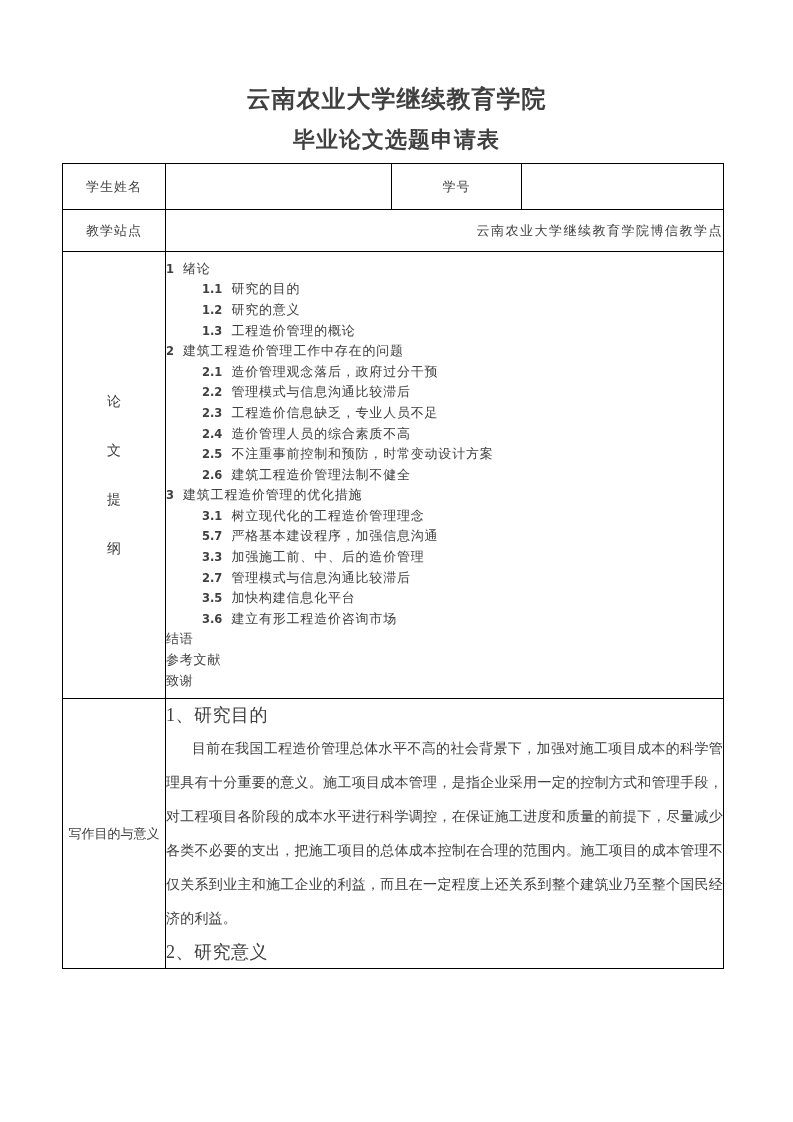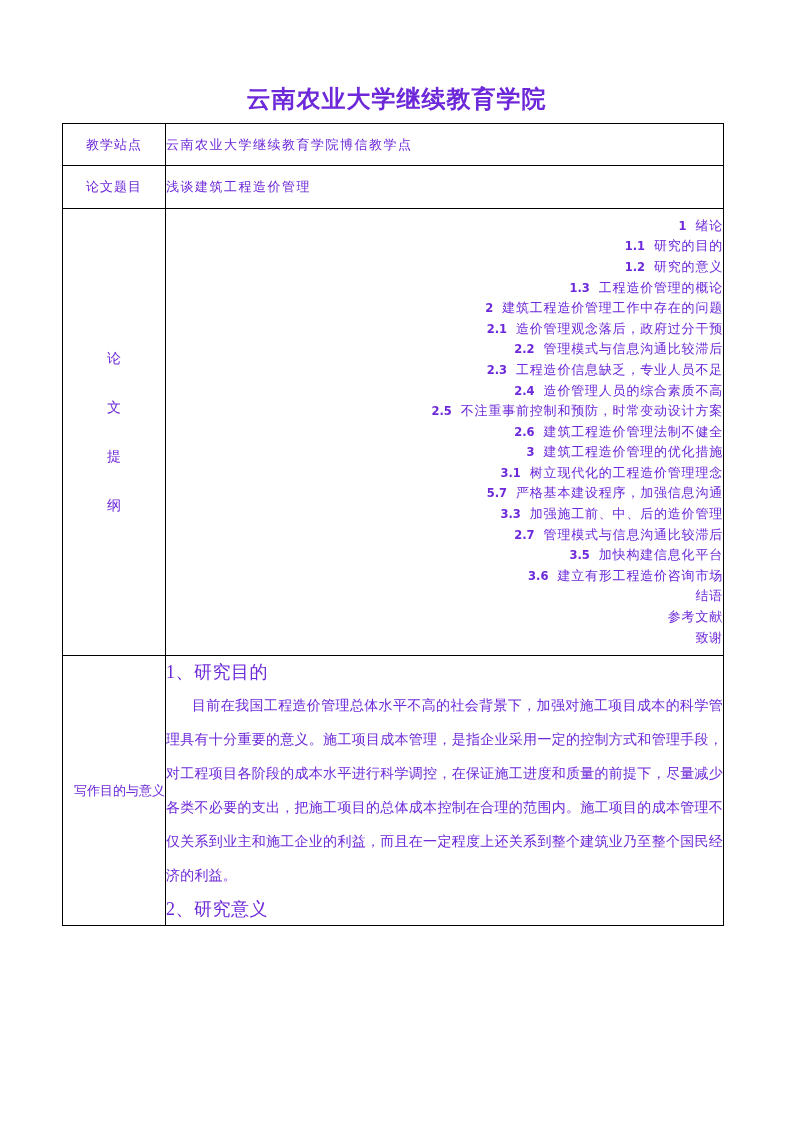--- a/index.html
+++ b/index.html
@@ -1,21 +1,21 @@
 <!DOCTYPE html>
 <html lang="zh"><head>
 <meta charset="utf-8">
 <style>
   html,body{margin:0;padding:0;background:#ffffff;}
   .page{
     position:relative;
     width:793px;height:1122px;
     background:#ffffff;
     overflow:hidden;
-    color:#6d28d9;
+    color:#404040;
     font-family:"Liberation Serif","DejaVu Serif",serif;
   }
   .doc-title{
     margin:84px 0 0 0;
     text-align:center;
     font-size:24px;line-height:30px;
     font-weight:bold;
     letter-spacing:1px;
   }
   .doc-subtitle{
@@ -35,21 +35,21 @@
     border:1px solid #000;
     padding:0;
     vertical-align:middle;
     font-size:13px;
   }
   td.lbl{
     text-align:center;
     letter-spacing:1px;
   }
   td.val{
-    text-align:left;
+    text-align:right;
     font-size:13.5px;
     letter-spacing:1.5px;
   }
   tr.r1 td{height:45px;}
   tr.r2 td{height:52px;}
   tr.r3 td{height:41px;}
   tr.r4 td{height:42px;}
   tr.r5 td{height:446px;}
   tr.r6 td{height:261px;}
 
@@ -59,40 +59,39 @@
     display:flex;flex-direction:column;
     align-items:center;justify-content:center;
     gap:31px;
     font-size:14px;
   }
 
   
   td.outline-cell{
     vertical-align:top;
     padding:5px 4px 0 10px;
-    text-align:right;
   }
   .ol-line{
     line-height:20.6px;
     font-size:13px;
     letter-spacing:0.8px;
     white-space:nowrap;
   }
   .ol-line.lvl1{padding-left:36px;}
   .ol-num{
     font-family:"DejaVu Sans","Liberation Sans",sans-serif;
     font-size:11.5px;
     font-weight:bold;
     letter-spacing:0;
     margin-right:9px;
   }
 
   
   td.purpose-label-cell{
-    text-align:right;
+    text-align:center;
     font-size:13.5px;
     letter-spacing:0;
     padding:0 1px;
   }
   td.purpose-cell{
     vertical-align:top;
     padding:3px 5px 0 7px;
   }
   .p-heading{
     font-size:18px;
@@ -107,41 +106,44 @@
     text-indent:26px;
     letter-spacing:0.2px;
   }
 </style>
 </head>
 <body>
 
 <div class="page">
 
   <div class="doc-title">云南农业大学继续教育学院</div>
+  <div class="doc-subtitle">毕业论文选题申请表</div>
 
   <table class="form-table">
     <colgroup>
       <col style="width:103px">
         <col style="width:226px">
         <col style="width:130px">
         <col style="width:202px">
     </colgroup>
 
     <tbody>
+        <tr class="r1">
+      <td class="lbl">学生姓名</td>
+      <td class="val"></td>
+      <td class="lbl">学号</td>
+      <td class="val"></td>
+    </tr>
 
 
     <tr class="r3">
       <td class="lbl">教学站点</td>
       <td class="val" colspan="3">云南农业大学继续教育学院博信教学点</td>
     </tr>
 
-    <tr class="r4">
-      <td class="lbl">论文题目</td>
-      <td class="val" colspan="3">浅谈建筑工程造价管理</td>
-    </tr>
 
     <tr class="r5">
       <td class="vlabel-cell">
         <div class="vlabel">
           <span>论</span>
           <span>文</span>
           <span>提</span>
           <span>纲</span>
         </div>
       </td>

